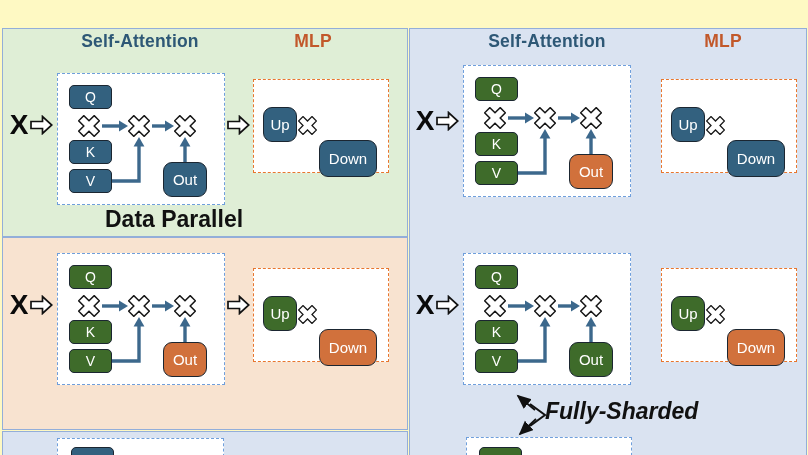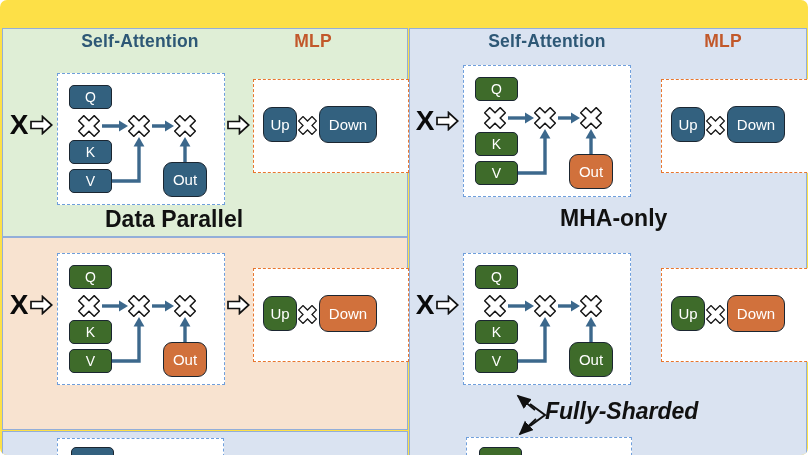--- a/index.html
+++ b/index.html
@@ -1,34 +1,34 @@
 <!DOCTYPE html>
 <html style="--slate: #33617f; --green: #3e6b2a; --orange: #d1713c; --arrow: #3c688c; --node-border: #1b2631; --attn-dash: #6f9fdc; --mlp-dash: #e8762e; --panel-green: #dfeed6; --panel-peach: #f8e3d0; --panel-blue: #dae3f1; --panel-border: #93aed9; --header-blue: #2e5876; --header-orange: #c2582a; --text-black: #111111;"><head>
 <meta charset="utf-8">
 <style>
   html,body{margin:0;padding:0;background:#ffffff;}
-  .page{position:relative;width:808px;height:455px;background:#fde047;overflow:hidden;
-        font-family:"Liberation Sans",sans-serif;border-radius:7px;}
+  .page{position:relative;width:808px;height:455px;background:#fef9c3;overflow:hidden;
+        font-family:"Liberation Sans",sans-serif;}
   .panel{position:absolute;border:1.6px solid var(--panel-border);box-sizing:border-box;}
   .hdr{position:absolute;top:31px;font-size:17.5px;font-weight:bold;text-align:center;letter-spacing:.2px;}
   .hdr-attn{color:var(--header-blue);}
   .hdr-mlp{color:var(--header-orange);}
   .xin{position:absolute;width:28px;text-align:center;font-size:28px;font-weight:900;color:#0a0a0a;line-height:1;}
   .harrow{position:absolute;width:23px;height:20px;}
   .attn{position:absolute;width:166px;height:130px;background:#ffffff;
         border:1.6px dashed var(--attn-dash);box-sizing:content-box;}
   .mlp{position:absolute;width:134px;height:92px;background:#ffffff;
-        border:1.7px dashed var(--mlp-dash);padding-left:20px;}
+        border:1.7px dashed var(--mlp-dash);}
   .wires{position:absolute;left:0;top:0;width:166px;height:130px;}
   .node{position:absolute;display:flex;align-items:center;justify-content:center;
         color:#ffffff;border:1.6px solid var(--node-border);box-sizing:border-box;}
   .nsm{width:43px;height:24px;border-radius:5px;font-size:14px;}
   .nout{width:44px;height:35px;border-radius:9px;font-size:15px;}
   .nup{width:34px;height:35px;border-radius:9px;font-size:15px;}
-  .ndown{width:58px;height:37px;border-radius:9px;font-size:15px;}
+  .ndown{width:58px;height:37px;border-radius:9px;font-size:15px;margin-top:34px;}
   .cross{position:absolute;width:22px;height:22px;}
   .crosssm{width:19px;height:19px;}
   .caption{position:absolute;font-size:23px;font-weight:800;color:var(--text-black);}
   .stubbox{position:absolute;background:#ffffff;border:1.6px dashed var(--attn-dash);box-sizing:border-box;}
   .defs{position:absolute;width:0;height:0;overflow:hidden;}
   .ptr{position:absolute;}
 </style>
 </head>
 <body>
 
@@ -194,21 +194,20 @@
     <div class="node nup" style="left: 9px; top: 27px; background-color: rgb(51, 97, 127);">
         <span>Up</span>
       </div>
     <svg class="cross crosssm" style="left:44px;top:36px;" viewBox="0 0 24 24">
         <use href="#crossg"></use>
       </svg>
     <div class="node ndown" style="left: 65px; top: 26px; background-color: rgb(51, 97, 127);">
         <span>Down</span>
       </div>
   </div>
-  <div class="caption" style="left:560px;top:205px;width:180px;">MHA-only</div>
 
   <div class="xin" style="left:411px;top:291px;">X</div>
   <svg class="harrow" style="left:436px;top:295px;" viewBox="0 0 23 20">
       <use href="#harrowg"></use>
     </svg>
   <div class="attn" style="left:463px;top:253px;">
     <svg class="wires" viewBox="0 0 166 130">
         <use href="#wires"></use>
       </svg>
     <div class="node nsm" style="left: 11px; top: 11px; background-color: rgb(62, 107, 42);">

